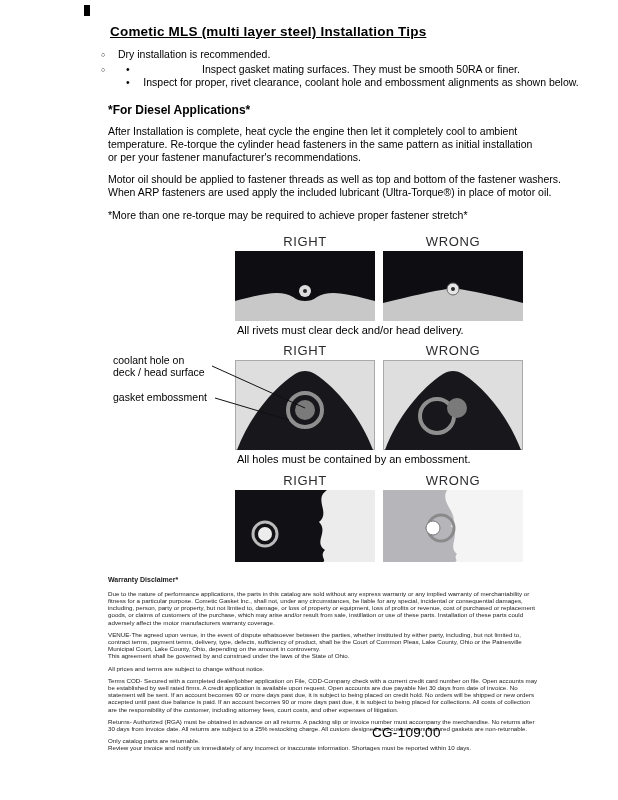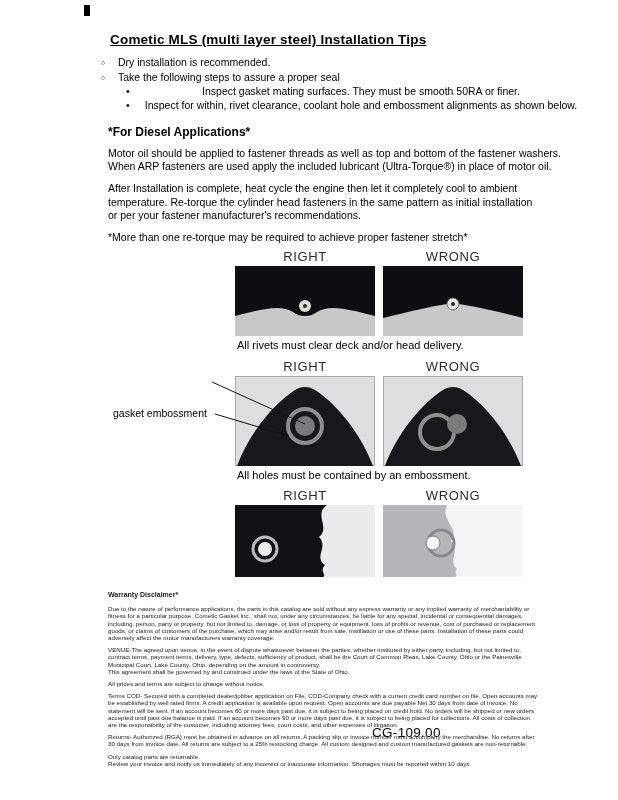--- a/index.html
+++ b/index.html
@@ -6,37 +6,37 @@
   html,body { width:618px; height:800px; }
   body {
     background:#ffffff;
     font-family:"Liberation Sans", sans-serif;
     color:#000;
     position:relative;
     overflow:hidden;
   }
   .edge-mark { position:absolute; left:84px; top:5px; width:6px; height:11px; background:#000; }
 
-  .content { position:absolute; left:108px; top:32px; width:478px; }
+  .content { position:absolute; left:108px; top:24px; width:478px; }
 
   .title {
     font-size:13.5px; font-weight:bold; text-decoration:underline;
     letter-spacing:.2px; margin:0 0 9px 2px;
   }
 
   .bullets { list-style:none; font-size:10.5px; }
   .bullets > li { position:relative; padding-left:10px; margin-bottom:2px; line-height:12.5px; }
   .bullets > li::before { content:"○"; position:absolute; left:-7px; top:1px; font-size:7px; }
   .sub-bullets { list-style:none; margin:2px 0 0 8px; }
   .sub-bullets li { position:relative; padding-left:10px; margin-bottom:1px; line-height:12.5px;text-align:center; }
   .sub-bullets li::before { content:"•"; position:absolute; left:0; top:0; }
 
   .diesel-heading { font-size:12px; font-weight:bold; margin:14px 0 8px 0; }
   .para { font-size:10.5px; line-height:13.2px; width:460px; margin-bottom:9px; white-space:pre-line; }
-  .note { margin-bottom:5px; }
+  .note { margin-bottom:12px; }
 
   .diagrams { margin-left:127px; width:288px; }
   .dg-row { margin-bottom:2px; }
   .dg-header { display:flex; gap:8px; }
   .dg-header span { flex:0 0 140px; text-align:center; font-size:13px; letter-spacing:.6px; color:#2b2b2f; padding-bottom:2px; }
   .dg-images { display:flex; gap:8px; position:relative; }
   .dg-images svg { display:block; }
   .dg-caption { font-size:11px; line-height:12.5px; margin:3px 0 7px 2px; white-space:pre-line; }
 
   .callout-label-1 { position:absolute; left:-122px; top:-5px; width:100px; font-size:10.5px; line-height:11.5px; white-space:pre-line; }
@@ -54,34 +54,33 @@
 
 <div class="page">
   <div class="edge-mark"></div>
 
   <div class="content">
     <h1 class="title">Cometic MLS (multi layer steel) Installation Tips</h1>
 
     <ul class="bullets">
       <li>Dry installation is recommended.</li>
       <li>
-        <span>Take the following steps to assure a proper seal</span>
         <ul class="sub-bullets">
           <li>Inspect gasket mating surfaces.  They must be smooth 50RA or finer.</li>
-          <li>Inspect for within, rivet clearance, coolant hole and embossment alignments as shown below.</li>
+          <li>Inspect for proper, rivet clearance, coolant hole and embossment alignments as shown below.</li>
         </ul>
       </li>
     </ul>
 
     <h2 class="diesel-heading">*For Diesel Applications*</h2>
-    <p class="para">Motor oil should be applied to fastener threads as well as top and bottom of the fastener washers.
-When ARP fasteners are used apply the included lubricant (Ultra-Torque®) in place of motor oil.</p>
     <p class="para">After Installation is complete, heat cycle the engine then let it completely cool to ambient
 temperature. Re-torque the cylinder head fasteners in the same pattern as initial installation
 or per your fastener manufacturer's recommendations.</p>
+    <p class="para">Motor oil should be applied to fastener threads as well as top and bottom of the fastener washers.
+When ARP fasteners are used apply the included lubricant (Ultra-Torque®) in place of motor oil.</p>
     <p class="para note">*More than one re-torque may be required to achieve proper fastener stretch*</p>
 
     <div class="diagrams">
 
       <div class="dg-row">
         <div class="dg-header">
           <span>RIGHT</span>
           <span>WRONG</span>
         </div>
         <div class="dg-images">
@@ -101,20 +100,22 @@
         </div>
         <p class="dg-caption">All rivets must clear deck and/or head delivery.</p>
       </div>
 
       <div class="dg-row">
         <div class="dg-header">
           <span>RIGHT</span>
           <span>WRONG</span>
         </div>
         <div class="dg-images">
+          <div class="callout-label-1">coolant hole on
+deck / head surface</div>
           <div class="callout-label-2">gasket embossment</div>
           <svg class="callout-lines" width="200" height="90" viewBox="0 0 200 90">
             <line x1="99" y1="6" x2="192" y2="48" stroke="#111" stroke-width="1"></line>
             <line x1="102" y1="38" x2="176" y2="60" stroke="#111" stroke-width="1"></line>
           </svg>
           <svg width="140" height="90" viewBox="0 0 140 90">
             <rect width="140" height="90" fill="#dedede"></rect>
             <rect x="0.5" y="0.5" width="139" height="89" fill="none" stroke="#aaaaaa"></rect>
             <path d="M2,90 C14,58 38,28 60,14 C66,10 74,10 80,14 C102,28 126,58 138,90 Z" fill="#17171c"></path>
             <circle cx="70" cy="50" r="17" fill="none" stroke="#8f8f8f" stroke-width="4"></circle>

